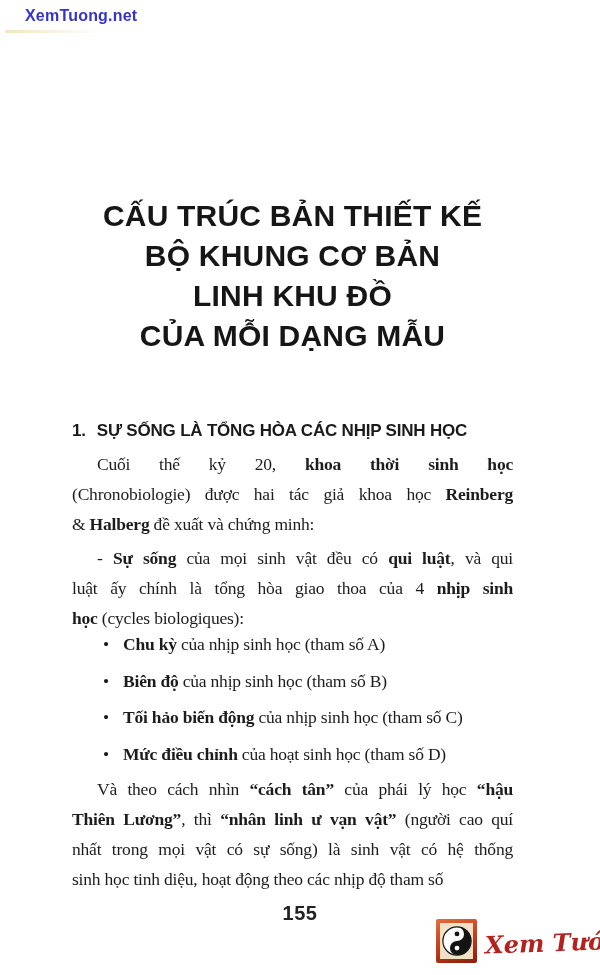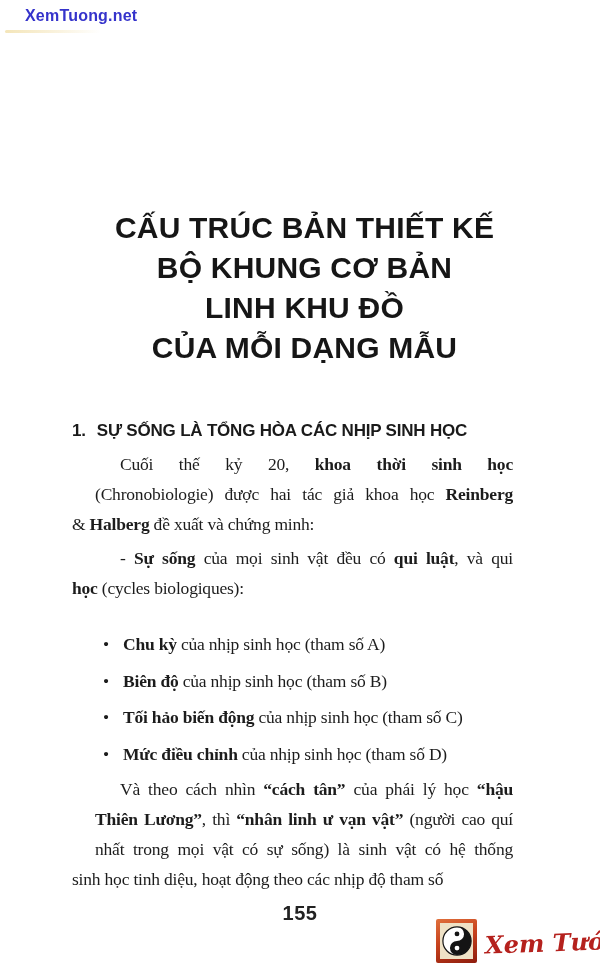--- a/index.html
+++ b/index.html
@@ -31,21 +31,21 @@
   .heading{
     position:absolute;left:72px;top:421px;width:460px;white-space:nowrap;
     font-family:"Liberation Sans", sans-serif;font-weight:bold;font-size:17px;
     color:#1a1a1a;letter-spacing:-0.2px;margin:0;
   }
   .heading .num{margin-right:11px;}
 
   
   .para{position:absolute;left:72px;width:441px;font-size:17.5px;letter-spacing:-0.2px;}
   .para .line{line-height:30px;max-height:30px;overflow:hidden;}
-  .para .jl{text-align:justify;text-align-last:justify;margin-left:23px;}
+  .para .jl{text-align:justify;text-align-last:justify;}
   .para .ind{padding-left:25px;}
   .b{font-weight:bold;}
   .p1{top:449px;}
   .p2{top:543px;}
   .p3{top:774px;}
 
   
   .bullets{
     position:absolute;left:72px;top:629px;width:441px;margin:0;padding:0;
     list-style:none;font-size:17.5px;letter-spacing:-0.2px;
@@ -75,58 +75,59 @@
   }
 </style>
 </head>
 <body>
 
 <div class="page">
 
   <a class="top-link">XemTuong.net</a>
   <div class="scan-mark"></div>
 
-  <h1 class="title" style="margin:12px;">
+  <h1 class="title" style="margin:0;">
     <div>CẤU TRÚC BẢN THIẾT KẾ</div>
     <div>BỘ KHUNG CƠ BẢN</div>
     <div>LINH KHU ĐỒ</div>
     <div>CỦA MỖI DẠNG MẪU</div>
   </h1>
 
   <h2 class="heading">
     <span class="num">1.</span><span>SỰ SỐNG LÀ TỔNG HÒA CÁC NHỊP SINH HỌC</span>
   </h2>
 
   <div class="para p1">
     <div class="line jl ind"><span>Cuối thế kỷ 20, </span> <span class="b">khoa thời sinh học</span></div>
     <div class="line jl"><span>(Chronobiologie) được hai tác giả khoa học </span> <span class="b">Reinberg</span></div>
     <div class="line"><span>&amp; </span><span class="b">Halberg</span><span> đề xuất và chứng minh:</span></div>
   </div>
 
   <div class="para p2">
     <div class="line jl ind"><span>- </span><span class="b">Sự sống</span><span> của mọi sinh vật đều có </span><span class="b">qui luật</span><span>, và qui</span></div>
+    <div class="line jl"><span>luật ấy chính là tổng hòa giao thoa của 4 </span> <span class="b">nhịp sinh</span></div>
     <div class="line"><span class="b">học</span><span> (cycles biologiques):</span></div>
   </div>
 
   <ul class="bullets">
     <li>
         <span class="dot">•</span>
         <span><span class="b">Chu kỳ</span><span> của nhịp sinh học (tham số A)</span></span>
       </li>
     <li>
         <span class="dot">•</span>
         <span><span class="b">Biên độ</span><span> của nhịp sinh học (tham số B)</span></span>
       </li>
     <li>
         <span class="dot">•</span>
         <span><span class="b">Tối hảo biến động</span><span> của nhịp sinh học (tham số C)</span></span>
       </li>
     <li>
         <span class="dot">•</span>
-        <span><span class="b">Mức điều chỉnh</span><span> của nhịp sinh học (tham số D)</span></span>
+        <span><span class="b">Mức điều chỉnh</span><span> của hoạt sinh học (tham số D)</span></span>
       </li>
   </ul>
 
   <div class="para p3">
     <div class="line jl ind"><span>Và theo cách nhìn </span><span class="b">“cách tân”</span><span> của phái lý học </span><span class="b">“hậu</span></div>
     <div class="line jl"><span class="b">Thiên Lương”</span><span>, thì </span><span class="b">“nhân linh ư vạn vật”</span><span> (người cao quí</span></div>
     <div class="line jl"><span>nhất trong mọi vật có sự sống) là sinh vật có hệ thống</span></div>
     <div class="line"><span>sinh học tinh diệu, hoạt động theo các nhịp độ tham số</span></div>
   </div>
 

